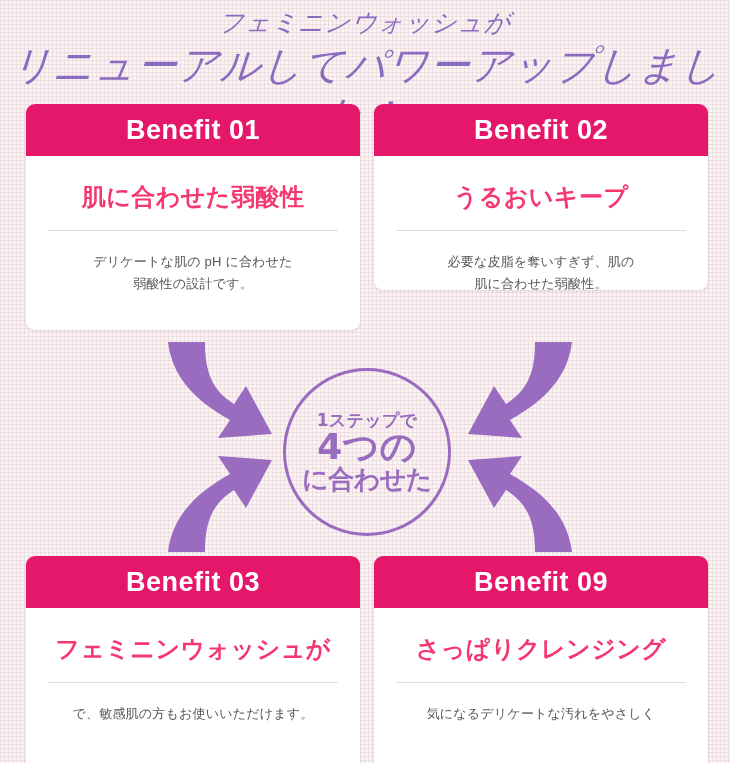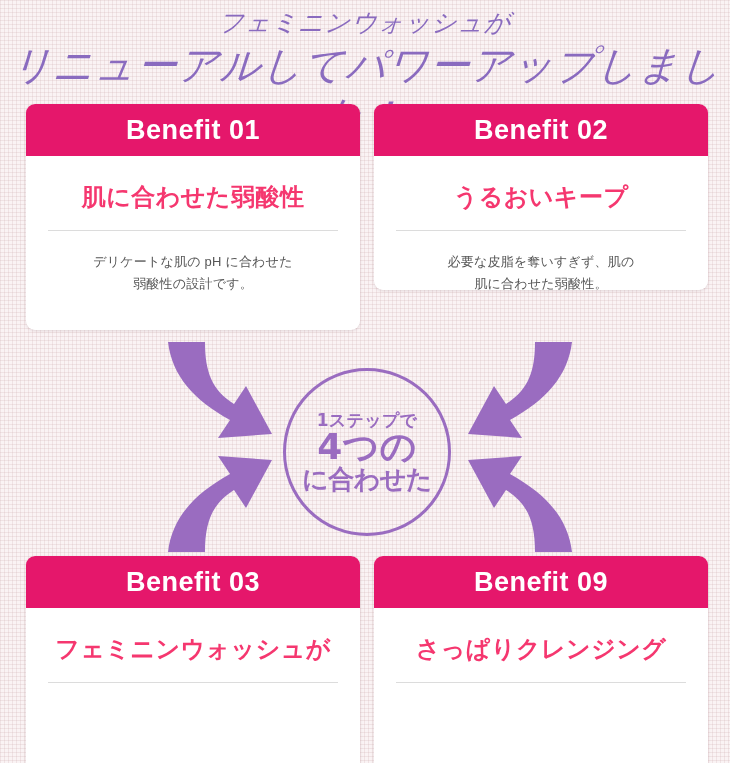--- a/index.html
+++ b/index.html
@@ -230,29 +230,31 @@
   </div>
 
   <div class="card card-bot-left">
     <div class="card-header">
       <span class="card-header-label">Benefit 03</span>
     </div>
     <div class="card-body">
       <div class="card-title">フェミニンウォッシュが</div>
       <div class="card-divider"></div>
       <div class="card-desc">
+        <span class="card-desc-line">で、敏感肌の方もお使いいただけます。</span>
       </div>
     </div>
   </div>
 
   <div class="card card-bot-right">
     <div class="card-header">
       <span class="card-header-label">Benefit 09</span>
     </div>
     <div class="card-body">
       <div class="card-title">さっぱりクレンジング</div>
       <div class="card-divider"></div>
       <div class="card-desc">
+        <span class="card-desc-line">気になるデリケートな汚れをやさしく</span>
       </div>
     </div>
   </div>
 
 </div>
 
 </body></html>

